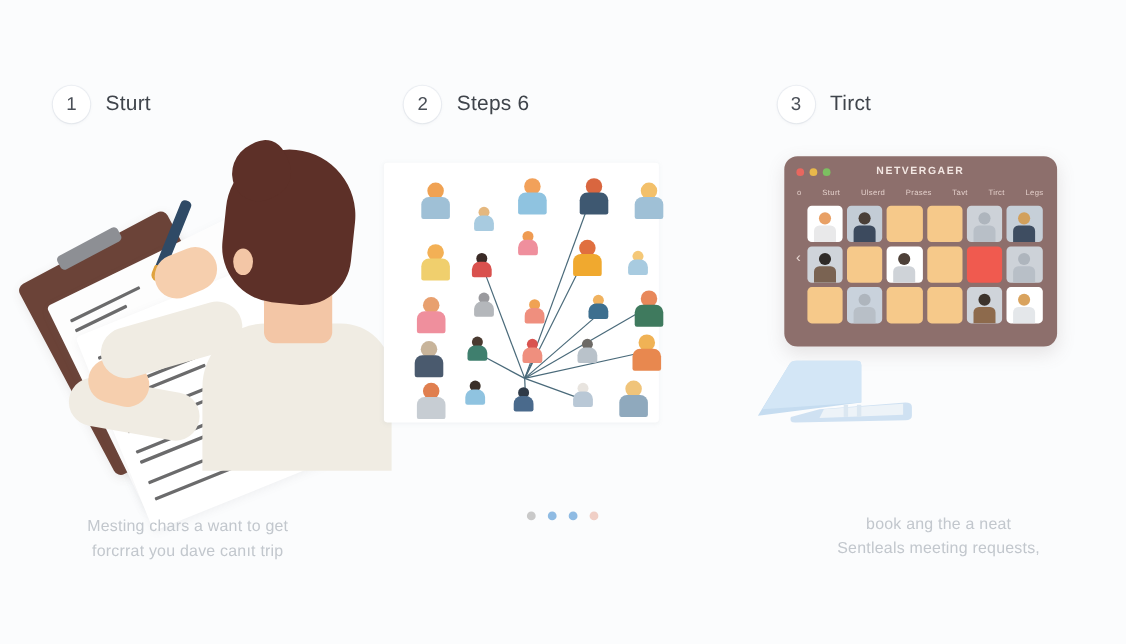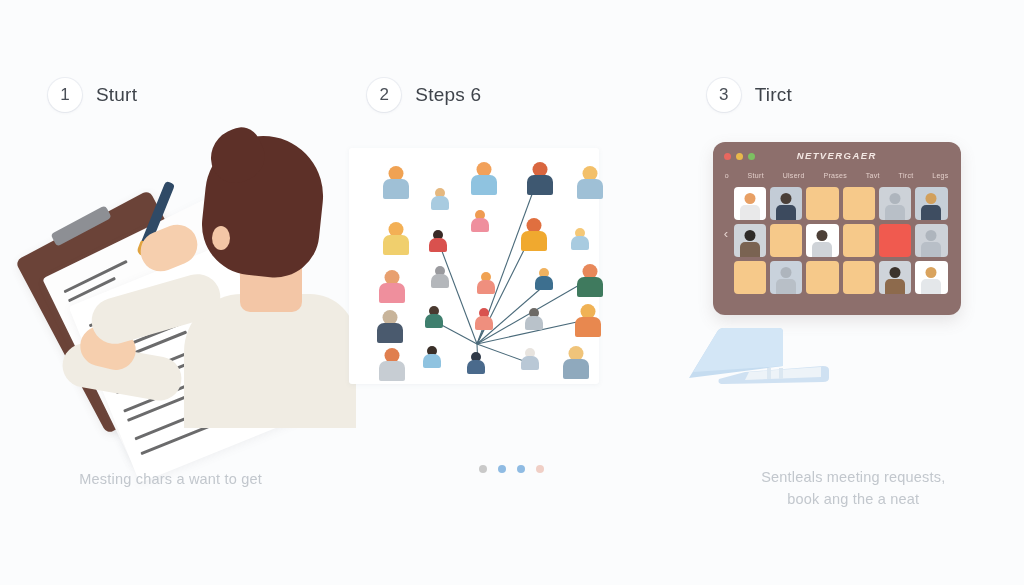--- a/index.html
+++ b/index.html
@@ -142,21 +142,21 @@
   .window{
     position:absolute;left:30px;top:0;width:248px;height:173px;
     background:#8d6f6c;border-radius:12px;
     box-shadow:0 6px 16px rgba(120,100,98,.16);
   }
   .win-inner{position:absolute;inset:7px;}
   .traffic{position:absolute;left:4px;top:4px;display:flex;gap:5px;}
   .tl{width:7px;height:7px;border-radius:50%;}
   .win-title{
     position:absolute;left:0;right:0;top:1px;text-align:center;
-    font-size:9.5px;letter-spacing:1.4px;color:#f3e7e3;font-weight:700;font-style:italic;
+    font-size:9.5px;letter-spacing:1.4px;color:#f3e7e3;font-weight:700;
   }
   .win-menu{
     position:absolute;left:0;right:0;top:23px;display:flex;
     justify-content:space-between;padding:0 5px;box-sizing:border-box;
   }
   .mi{font-size:7px;color:#e3cfca;letter-spacing:.3px;}
   .grid{
     position:absolute;left:14px;right:6px;top:38px;
     display:grid;grid-template-columns:repeat(6,1fr);gap:4px;
   }
@@ -225,20 +225,21 @@
 
           <div class="arm"></div>
           <div class="pen"></div>
           <div class="pen-tip"></div>
           <div class="hand"></div>
         </div>
       </div>
 
       <div class="caption">
         <span>Mesting chars a want to get</span>
+        <span>forcrrat you dave canıt trip</span>
       </div>
     </div>
 
     <div class="col">
       <div class="step-head">
         <div class="step-circle">2</div>
         <div class="step-title">Steps 6</div>
       </div>
 
       <div class="art art2">
@@ -453,19 +454,19 @@
           <path d="M6 56 L34 10 Q36 6 41 6 L96 6 Q100 6 100 10 L100 44 L6 56 Z" fill="#c5dcf0"></path>
           <path d="M100 44 L100 10 Q100 6 96 6 L41 6 Q36 6 34 10 L10 50 Z" fill="#d3e6f6"></path>
           <path d="M62 50 L140 44 Q146 44 146 48 L146 56 Q146 60 140 60 L40 62 Q34 62 36 57 Z" fill="#cfe1f2"></path>
           <path d="M66 50 L138 45 L138 55 L62 58 Z" fill="#edf3f8"></path>
           <rect x="84" y="46" width="4" height="11" fill="#dbe7f1"></rect>
           <rect x="96" y="46" width="4" height="11" fill="#dbe7f1"></rect>
         </svg>
       </div>
 
       <div class="caption">
+        <span>book ang the a neat</span>
         <span>Sentleals meeting requests,</span>
-        <span>book ang the a neat</span>
       </div>
     </div>
 
   </div>
 </div>
 
 </body></html>

